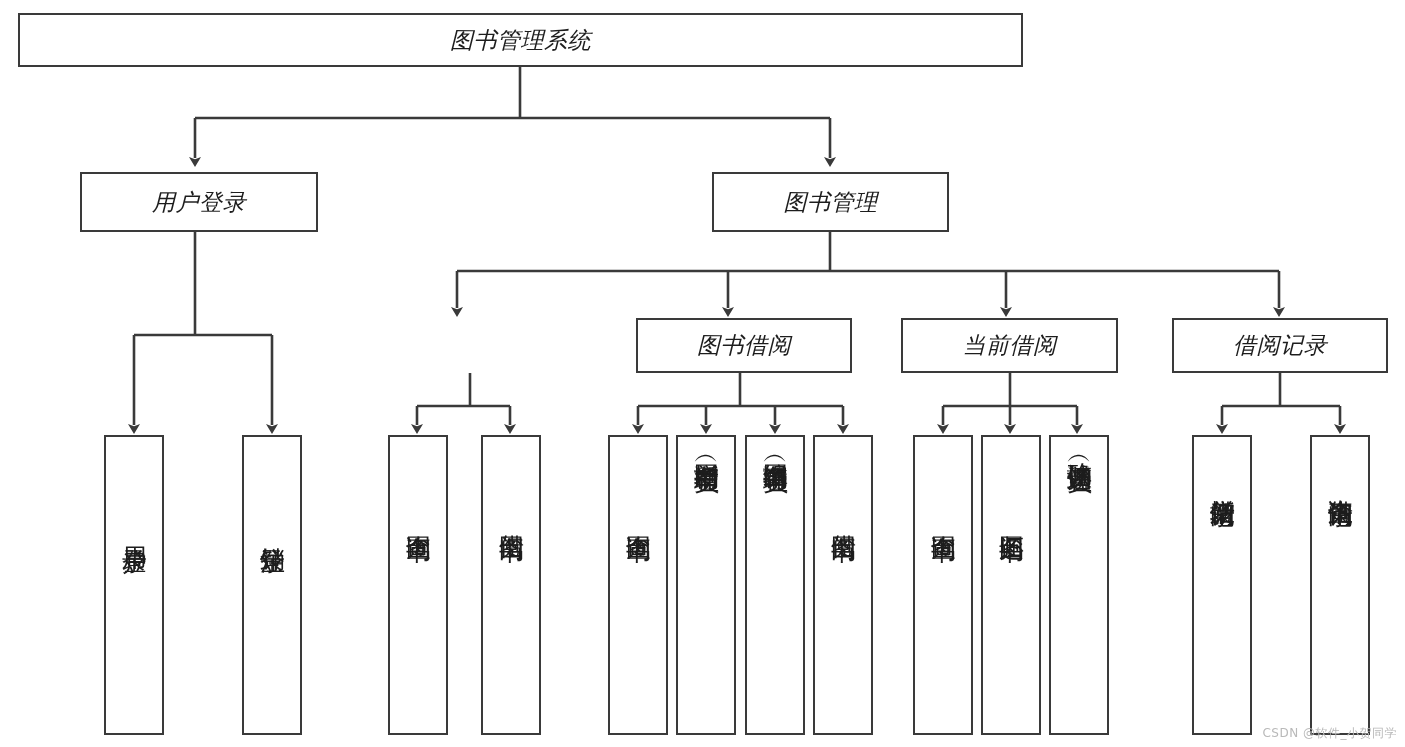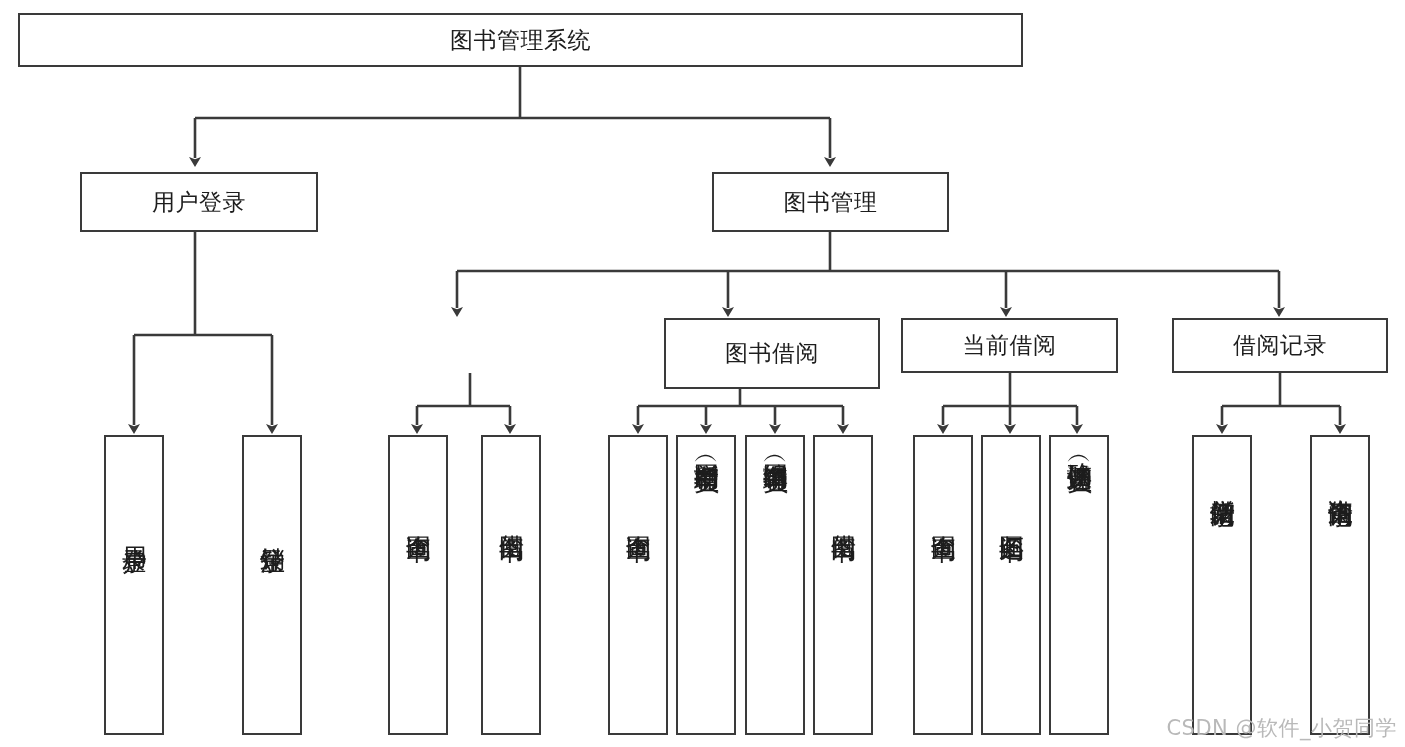--- a/index.html
+++ b/index.html
@@ -39,20 +39,21 @@
   .node .label {
     display: block;
     text-align: center;
     line-height: 1.05;
     white-space: nowrap;
   }
   
   .node.horiz .label {
     font-size: 23px;
     letter-spacing: 0.5px;
+    font-style: italic;
   }
   .node.root .label {
     font-size: 23px;
   }
   
   .node.vert {
     align-items: flex-start;
     justify-content: center;
     padding-top: 4px;
   }
@@ -61,21 +62,21 @@
     text-orientation: upright;
     font-size: 25px;
     line-height: 1.12;
     letter-spacing: 1px;
     white-space: nowrap;
   }
   .watermark {
     position: absolute;
     right: 8px;
     bottom: 5px;
-    font-size: 21px;
+    font-size: 12px;
     color: #b9b9b9;
     white-space: nowrap;
     letter-spacing: 0.5px;
   }
 </style>
 </head>
 <body>
 
 <div id="canvas">
 
@@ -133,21 +134,21 @@
     <span class="label">图书管理系统</span>
   </div>
 
   <div class="node horiz" style="left:80px; top:172px; width:238px; height:60px;">
     <span class="label">用户登录</span>
   </div>
   <div class="node horiz" style="left:712px; top:172px; width:237px; height:60px;align-items:center;">
     <span class="label">图书管理</span>
   </div>
 
-  <div class="node horiz" style="left:664px; top:318px; width:216px; height:71px;">
+  <div class="node horiz" style="left:636px; top:318px; width:216px; height:55px;">
     <span class="label">图书借阅</span>
   </div>
   <div class="node horiz" style="left:901px; top:318px; width:217px; height:55px;">
     <span class="label">当前借阅</span>
   </div>
   <div class="node horiz" style="left:1172px; top:318px; width:216px; height:55px;">
     <span class="label">借阅记录</span>
   </div>
 
   <div class="node vert" style="left:104px; top:435px; width:60px; height:300px; padding-top:90px;">

